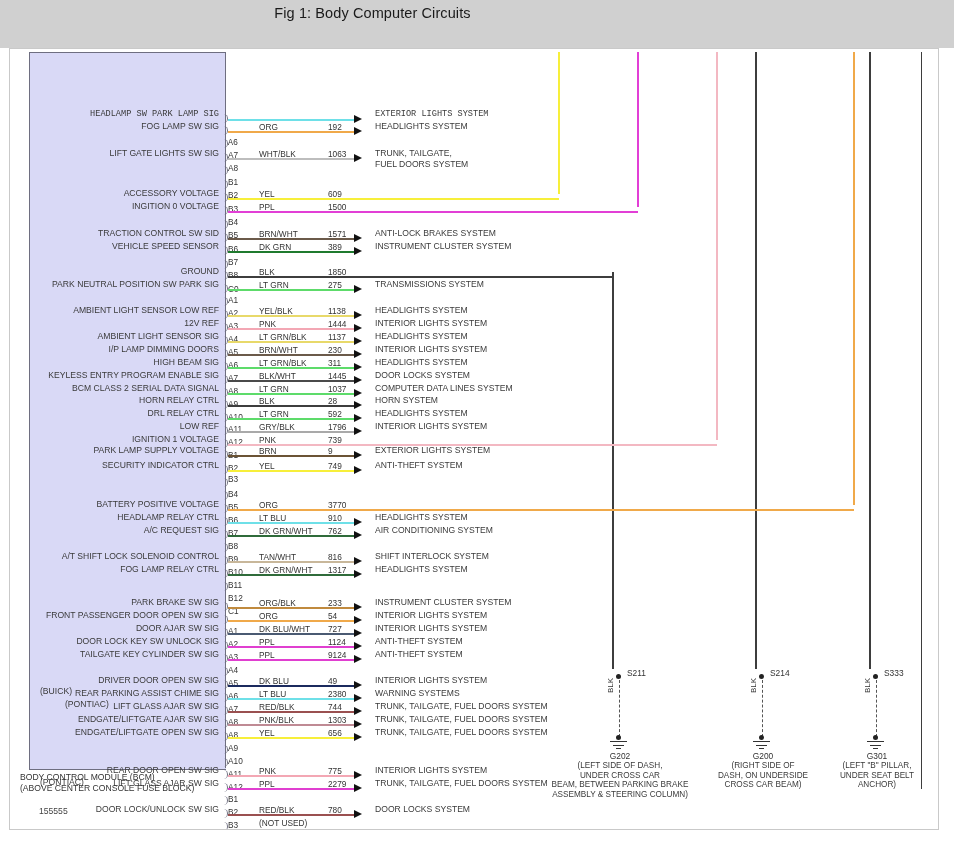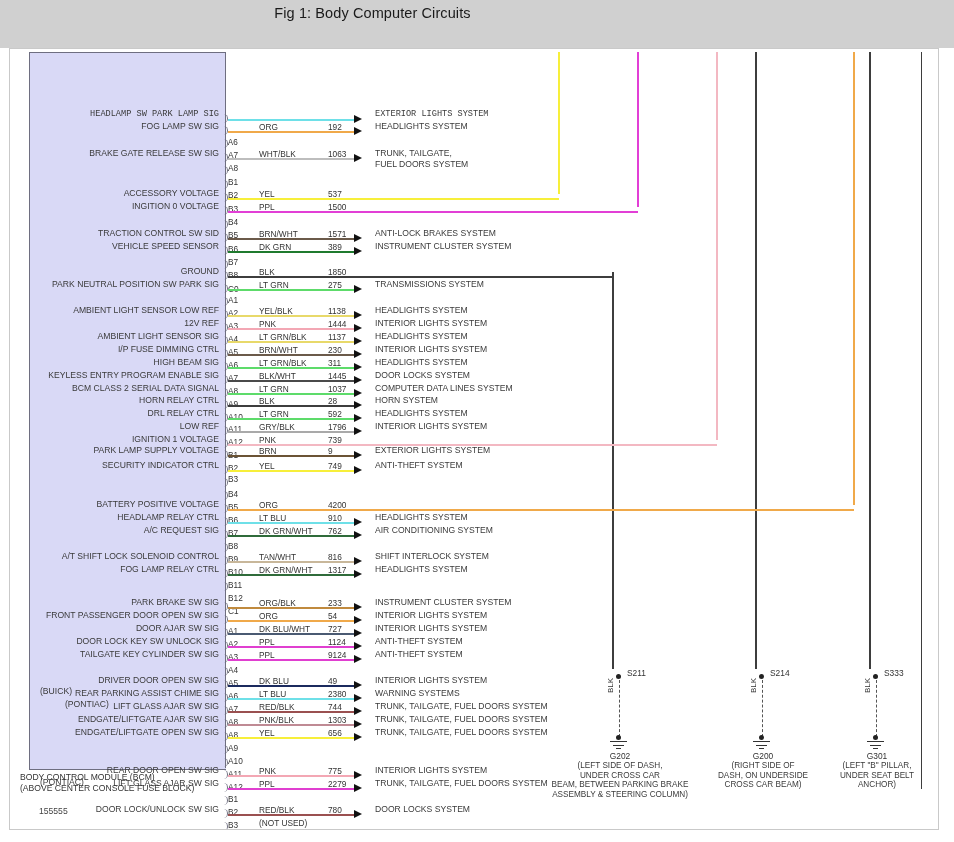--- a/index.html
+++ b/index.html
@@ -169,21 +169,21 @@
         <div class="wnum">192</div>
         <div class="wire" style="left: 218px; width: 126px; border-top-color: rgb(240, 169, 74);"></div>
         <div class="arrow" style="left: 344px;"></div>
         <div class="dest">HEADLIGHTS SYSTEM</div>
       </div>
       <div class="row" style="top: 85px;">
         <div class="sq"></div>
         <div class="pin">A8</div>
       </div>
       <div class="row" style="top: 99px;">
-        <div class="fn">BRAKE GATE RELEASE SW SIG</div>
+        <div class="fn">LIFT GATE LIGHTS SW SIG</div>
         <div class="sq"></div>
         <div class="pin">B1</div>
         <div class="wcolor">WHT/BLK</div>
         <div class="wnum">1063</div>
         <div class="wire" style="left: 218px; width: 126px; border-top-color: rgb(189, 189, 189);"></div>
         <div class="arrow" style="left: 344px;"></div>
         <div class="dest">TRUNK, TAILGATE,<br>FUEL DOORS SYSTEM</div>
       </div>
       <div class="row" style="top: 112px;">
         <div class="sq"></div>
@@ -191,21 +191,21 @@
       </div>
       <div class="row" style="top: 126px;">
         <div class="sq"></div>
         <div class="pin">B3</div>
       </div>
       <div class="row" style="top: 139px;">
         <div class="fn">ACCESSORY VOLTAGE</div>
         <div class="sq"></div>
         <div class="pin">B4</div>
         <div class="wcolor">YEL</div>
-        <div class="wnum">537</div>
+        <div class="wnum">609</div>
         <div class="wire" style="left: 218px; width: 330px; border-top-color: rgb(247, 239, 58);"></div>
       </div>
       <div class="row" style="top: 152px;">
         <div class="fn">INGITION 0 VOLTAGE</div>
         <div class="sq"></div>
         <div class="pin">B5</div>
         <div class="wcolor">PPL</div>
         <div class="wnum">1500</div>
         <div class="wire" style="left: 218px; width: 410px; border-top-color: rgb(226, 63, 214);"></div>
       </div>
@@ -283,21 +283,21 @@
         <div class="fn">AMBIENT LIGHT SENSOR SIG</div>
         <div class="sq"></div>
         <div class="pin">A6</div>
         <div class="wcolor">LT GRN/BLK</div>
         <div class="wnum">1137</div>
         <div class="wire" style="left: 218px; width: 126px; border-top-color: rgb(232, 217, 106);"></div>
         <div class="arrow" style="left: 344px;"></div>
         <div class="dest">HEADLIGHTS SYSTEM</div>
       </div>
       <div class="row" style="top: 295px;">
-        <div class="fn">I/P FUSE DIMMING CTRL</div>
+        <div class="fn">I/P LAMP DIMMING DOORS</div>
         <div class="sq"></div>
         <div class="pin">A7</div>
         <div class="wcolor">BRN/WHT</div>
         <div class="wnum">230</div>
         <div class="wire" style="left: 218px; width: 126px; border-top-color: rgb(107, 90, 74);"></div>
         <div class="arrow" style="left: 344px;"></div>
         <div class="dest">INTERIOR LIGHTS SYSTEM</div>
       </div>
       <div class="row" style="top: 308px;">
         <div class="fn">HIGH BEAM SIG</div>
@@ -393,21 +393,21 @@
       </div>
       <div class="row" style="top: 437px;">
         <div class="sq"></div>
         <div class="pin">B6</div>
       </div>
       <div class="row" style="top: 450px;">
         <div class="fn">BATTERY POSITIVE VOLTAGE</div>
         <div class="sq"></div>
         <div class="pin">B7</div>
         <div class="wcolor">ORG</div>
-        <div class="wnum">4200</div>
+        <div class="wnum">3770</div>
         <div class="wire" style="left: 218px; width: 524px; border-top-color: rgb(240, 169, 74);"></div>
       </div>
       <div class="row" style="top: 463px;">
         <div class="fn">HEADLAMP RELAY CTRL</div>
         <div class="sq"></div>
         <div class="pin">B8</div>
         <div class="wcolor">LT BLU</div>
         <div class="wnum">910</div>
         <div class="wire" style="left: 218px; width: 126px; border-top-color: rgb(110, 224, 232);"></div>
         <div class="arrow" style="left: 344px;"></div>

